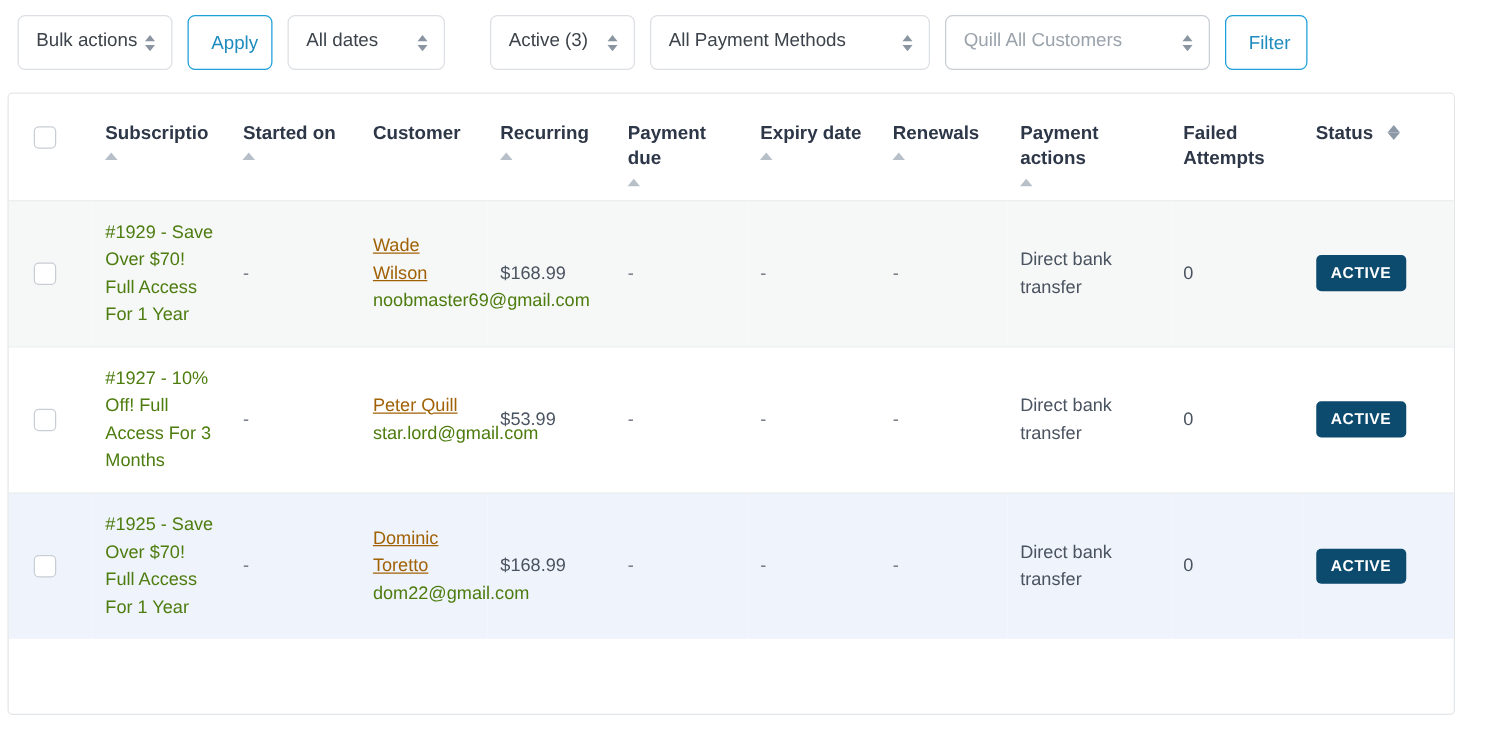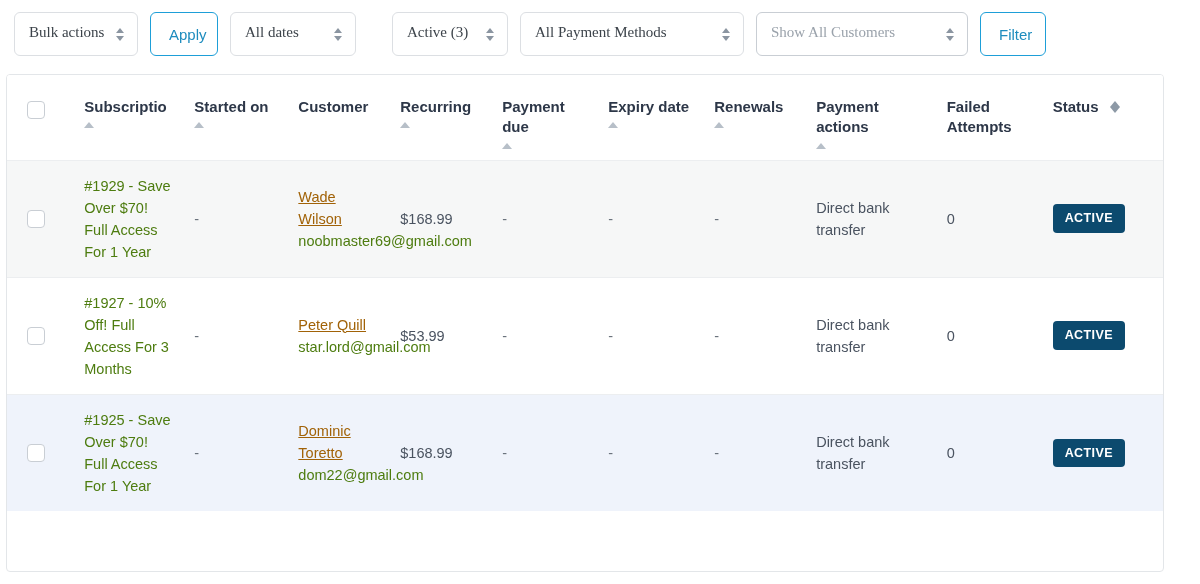--- a/index.html
+++ b/index.html
@@ -28,21 +28,20 @@
     height: 44px;
     border: 1px solid #dcdfe3;
     border-radius: 6px;
     background: #ffffff;
     display: flex; align-items: center;
     padding: 0 34px 4px 14px;
     font-size: 15px;
     color: #3c434a;
     white-space: nowrap;
     cursor: pointer;
-    font-family: Liberation Serif, serif;
   }
   .select-box.placeholder { color: #9aa2ab; border-color: #c9ced4; }
   .select-box .caret {
     position: absolute; right: 12px; top: 50%;
     transform: translateY(-50%);
     width: 11px; height: 16px;
     display: flex; flex-direction: column; align-items: center; justify-content: center;
     gap: 3px;
     pointer-events: none;
   }
@@ -219,21 +218,21 @@
 
     <div class="select-box" id="sel-pay">
       <span>All Payment Methods</span>
       <span class="caret">
           <i class="up"></i>
           <i class="dn"></i>
         </span>
     </div>
 
     <div class="select-box placeholder" id="sel-cust">
-      <span>Show All Customers</span>
+      <span>Quill All Customers</span>
       <span class="caret">
           <i class="up"></i>
           <i class="dn"></i>
         </span>
     </div>
 
     <button class="btn-outline" id="btn-filter">Filter</button>
   </div>
 
   <div class="table-wrap">

